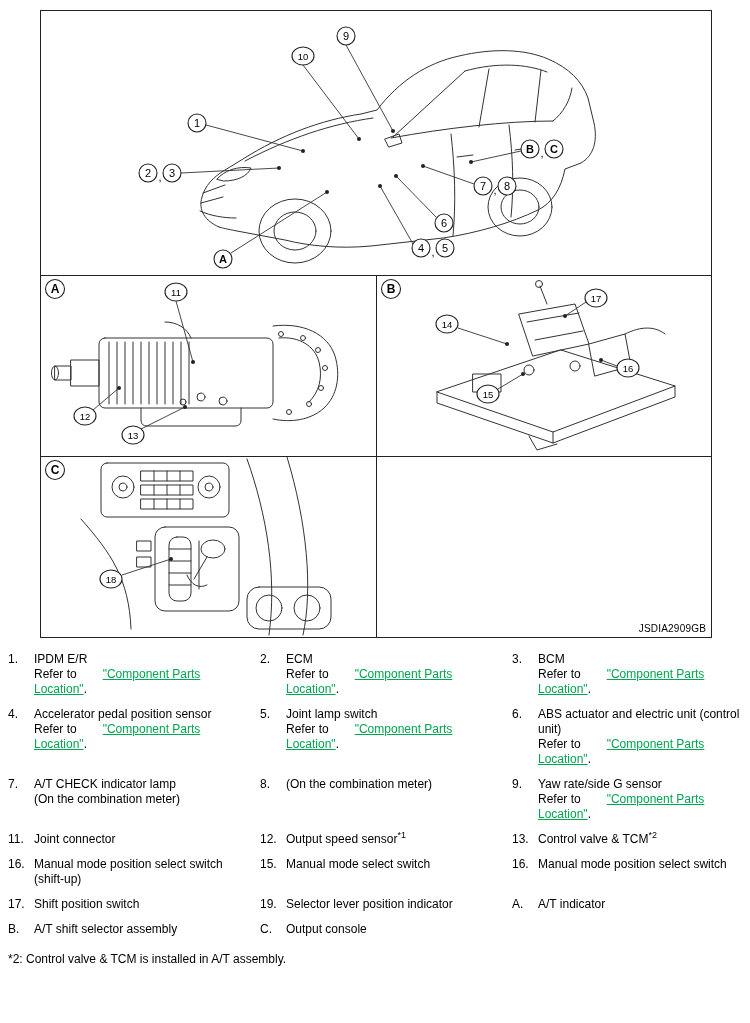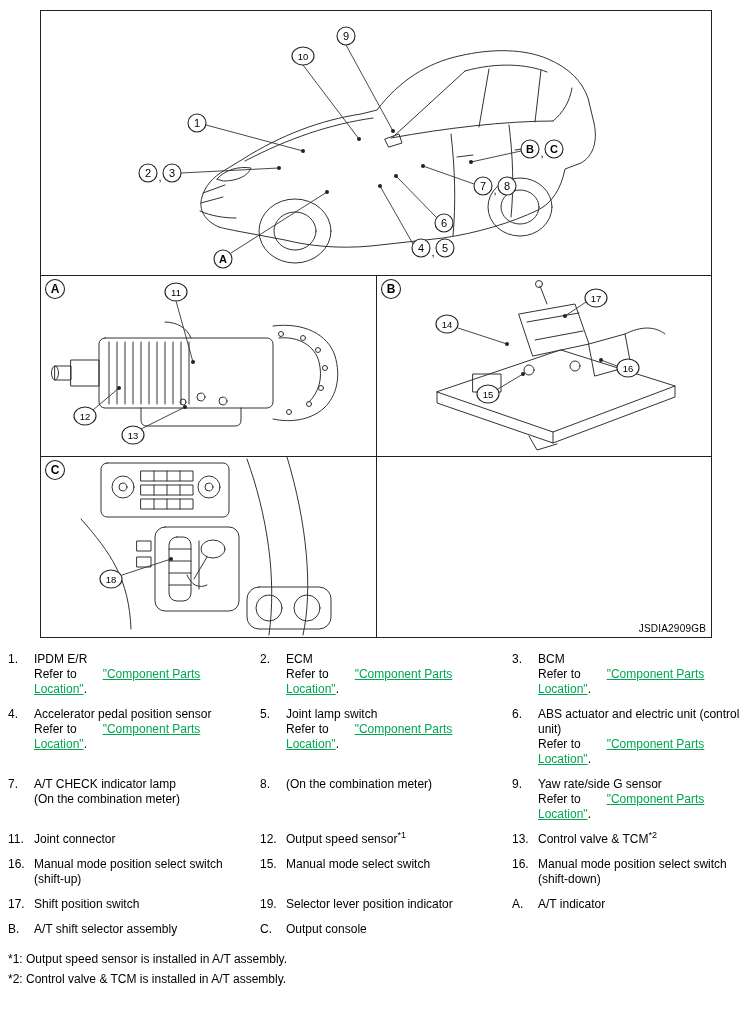--- a/index.html
+++ b/index.html
@@ -371,21 +371,20 @@
         <span class="num">15.</span>
         <div class="body">
           <div class="tl"><span>Manual mode select switch</span><sup class="fnref"></sup></div>
         </div>
       </div>
 
     <div class="li">
         <span class="num">16.</span>
         <div class="body">
           <div class="tl"><span>Manual mode position select switch</span><sup class="fnref"></sup></div>
-          <div class="sub auto-hide">(shift-down)</div>
         </div>
       </div>
 
     <div class="li">
         <span class="num">17.</span>
         <div class="body">
           <div class="tl"><span>Shift position switch</span><sup class="fnref"></sup></div>
         </div>
       </div>
 
@@ -413,17 +412,16 @@
     <div class="li">
         <span class="num">C.</span>
         <div class="body">
           <div class="tl"><span>Output console</span></div>
         </div>
       </div>
 
   </div>
 
   <div class="footnotes">
-    <div>*1: Output speed sensor is installed in A/T assembly.</div>
     <div>*2: Control valve &amp; TCM is installed in A/T assembly.</div>
   </div>
 
 </div>
 
 </body></html>

